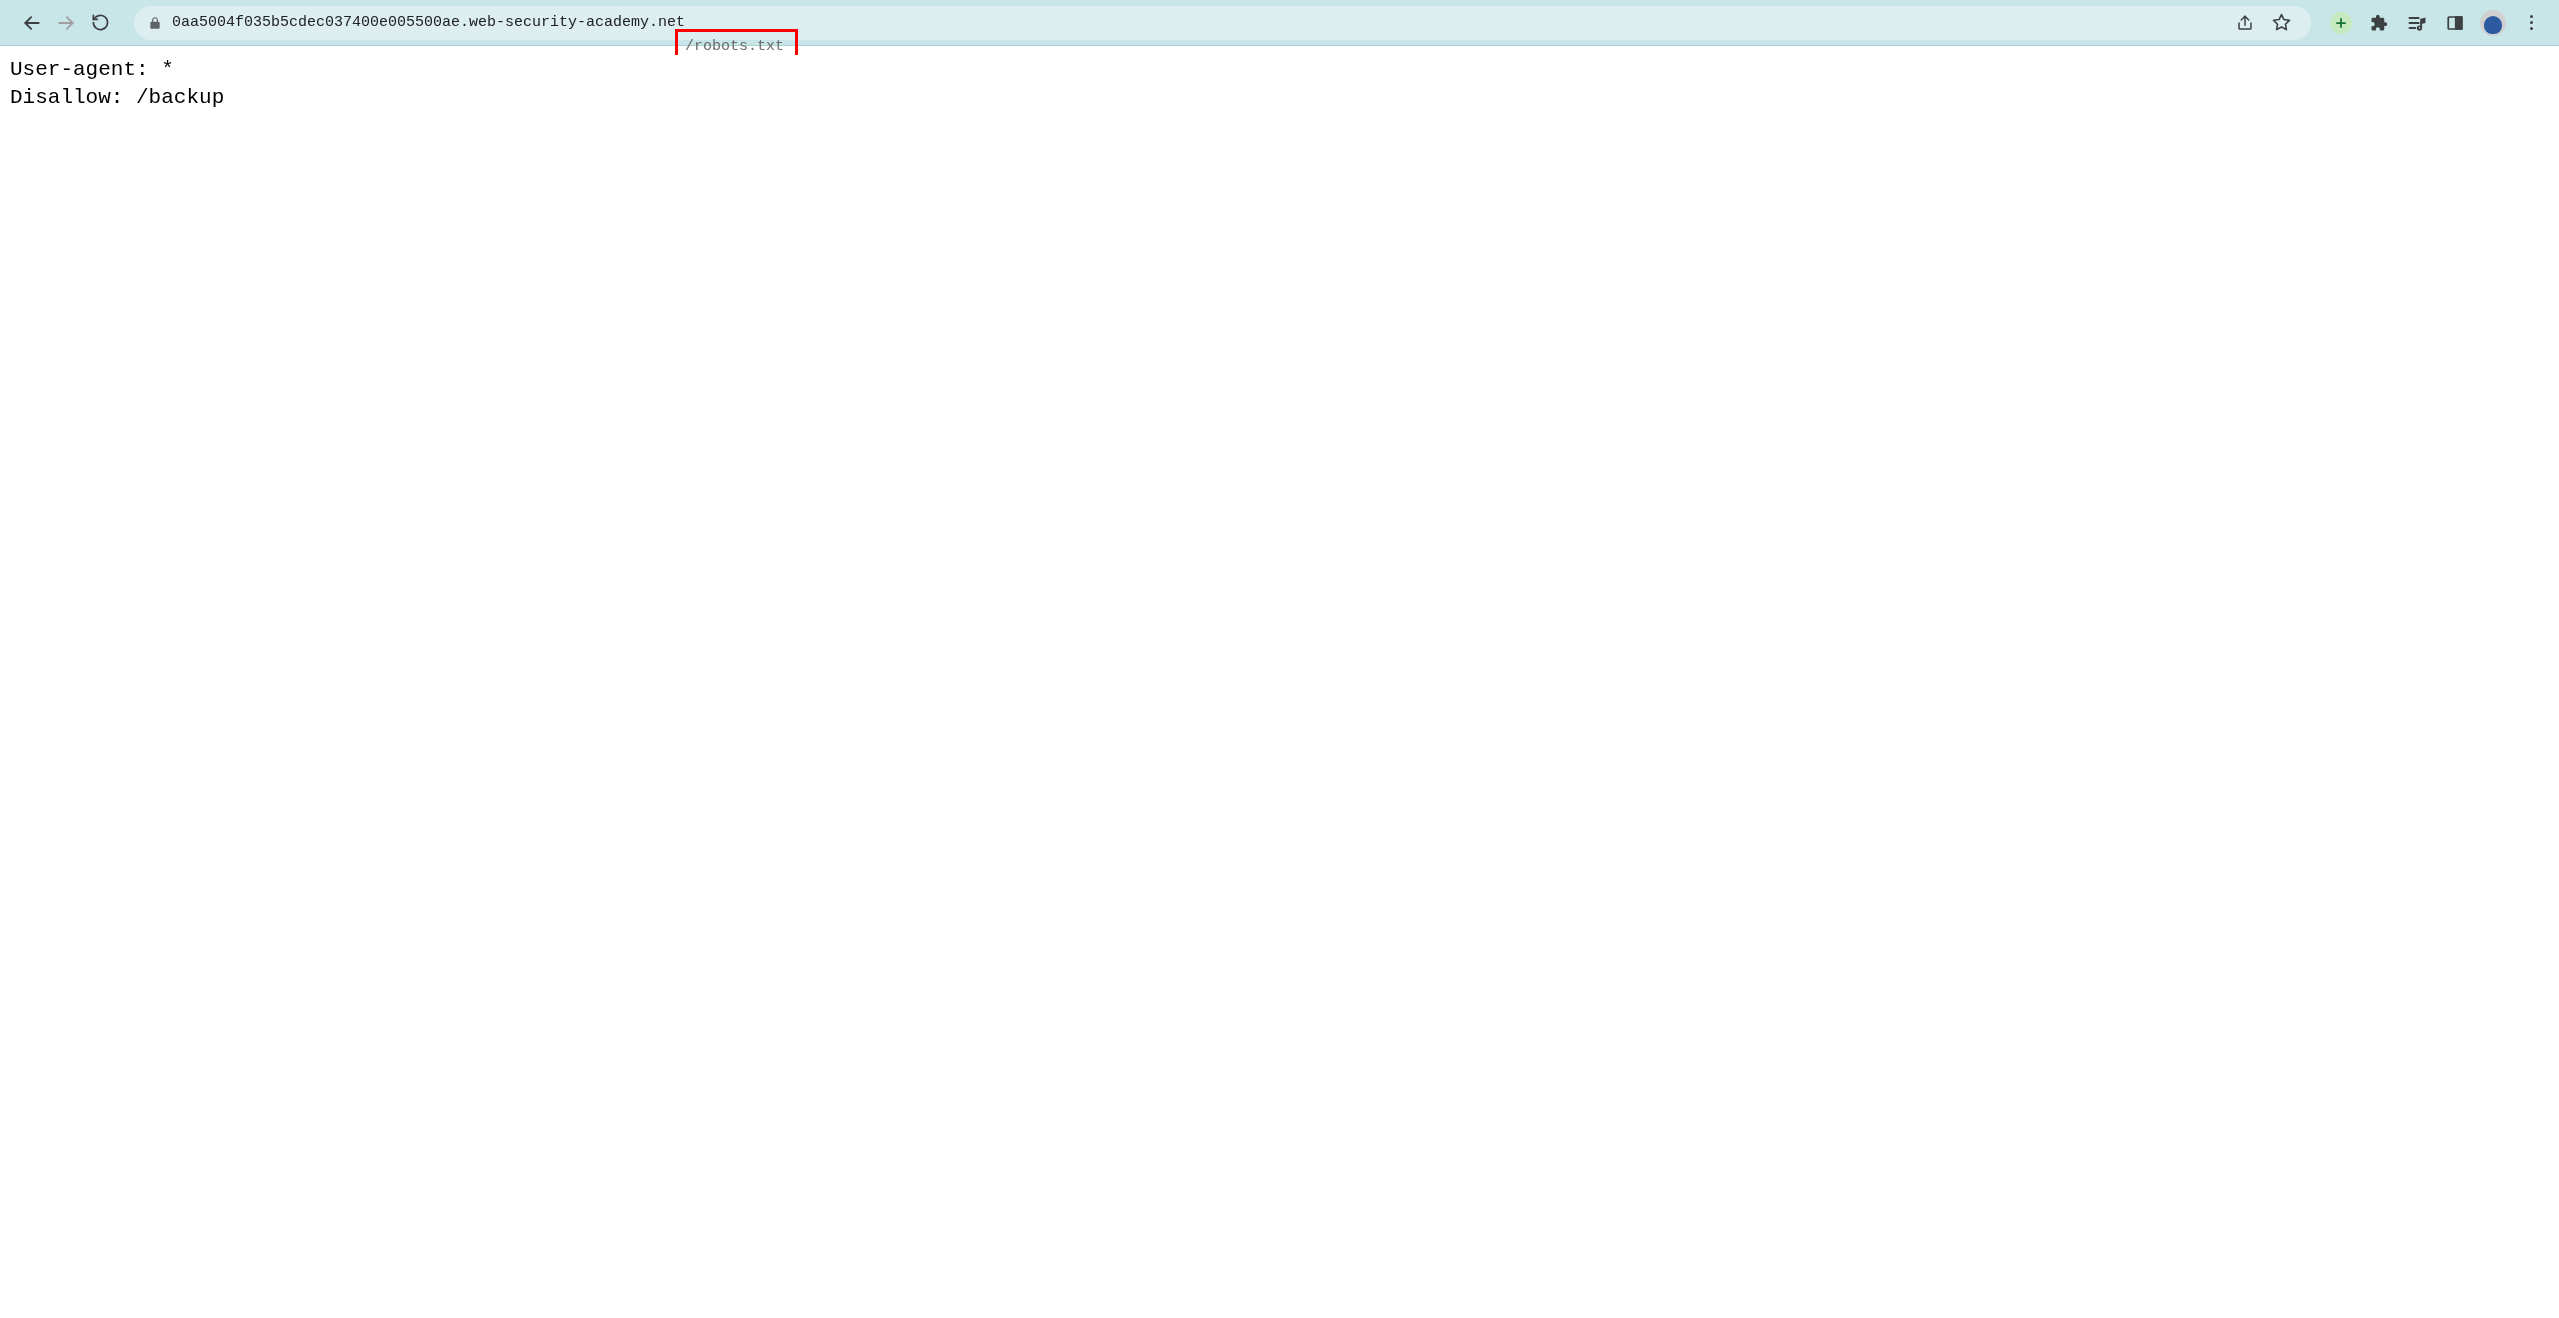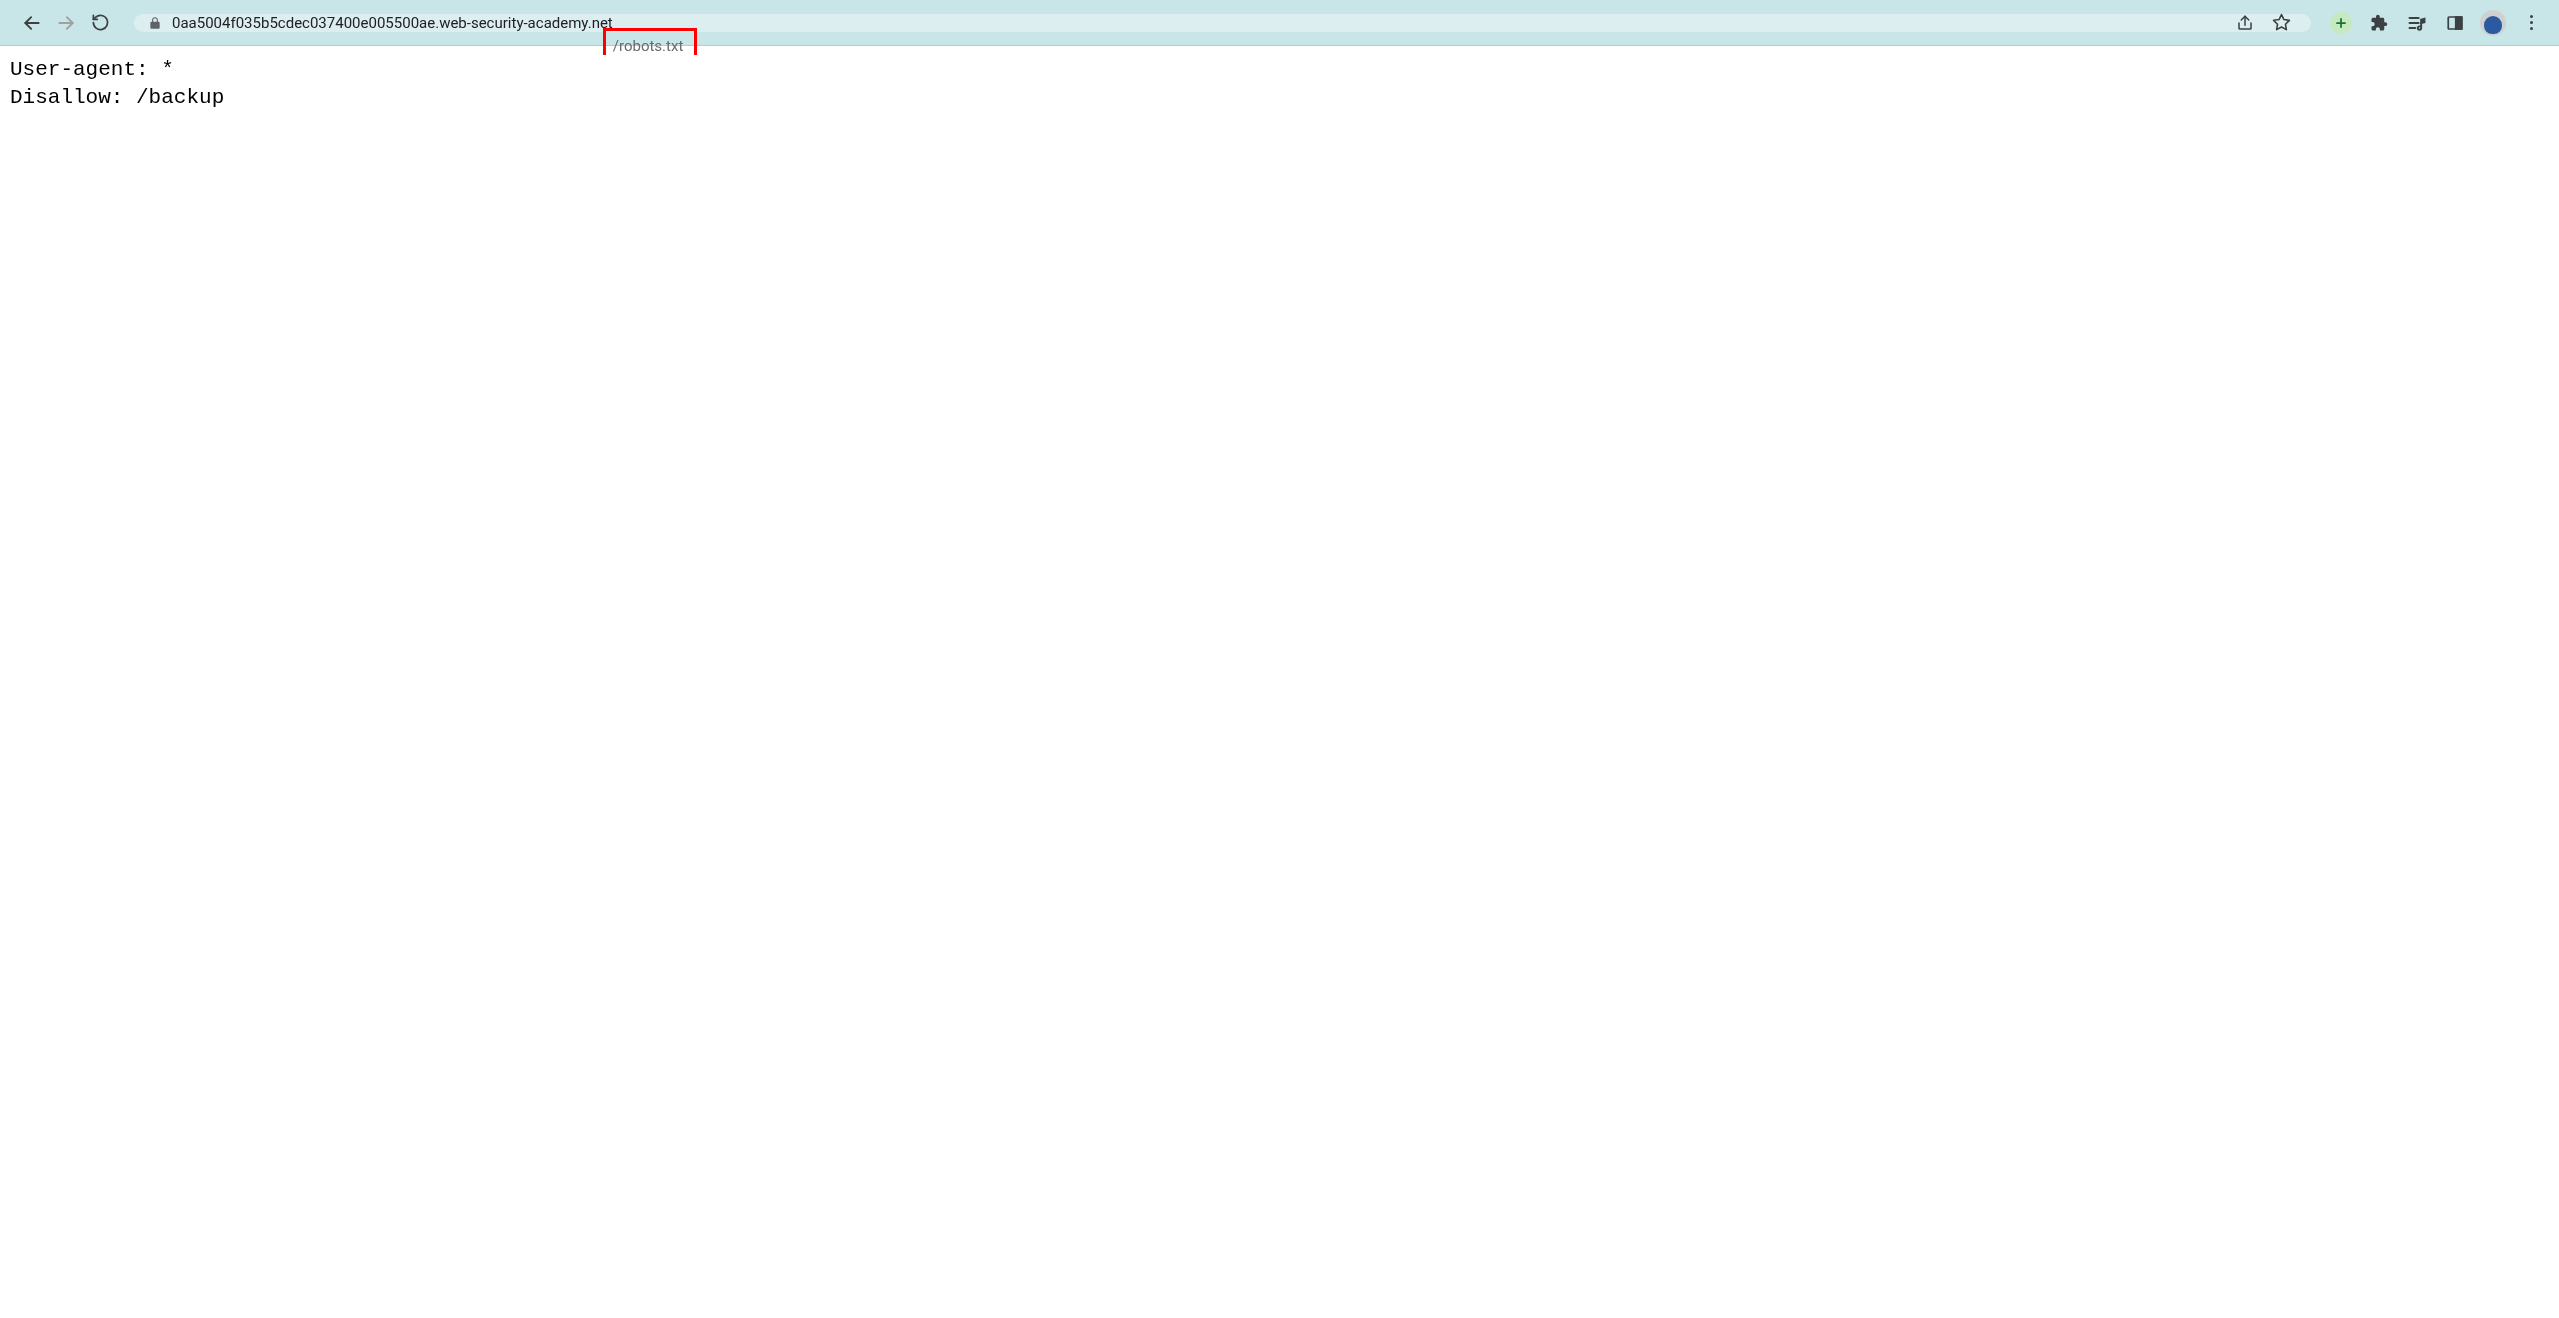--- a/index.html
+++ b/index.html
@@ -48,24 +48,25 @@
       color: #a0a0a0;
       cursor: default;
     }
     
     .address-bar {
       flex: 1;
       display: flex;
       align-items: center;
       background: #ddeef0;
       border-radius: 18px;
-      height: 18px;
+      height: 34px;
       padding: 0 14px;
       margin: 0 6px;
       position: relative;
+      font-family: Liberation Mono, monospace;
     }
     
     .lock-icon {
       color: #5f6368;
       margin-right: 10px;
       display: flex;
       align-items: center;
     }
     
     .url-text {

